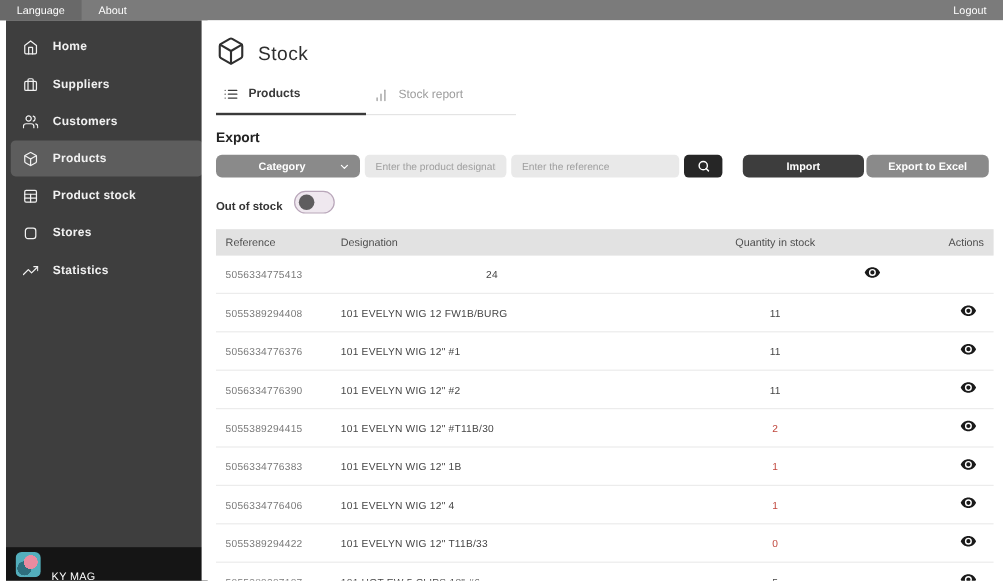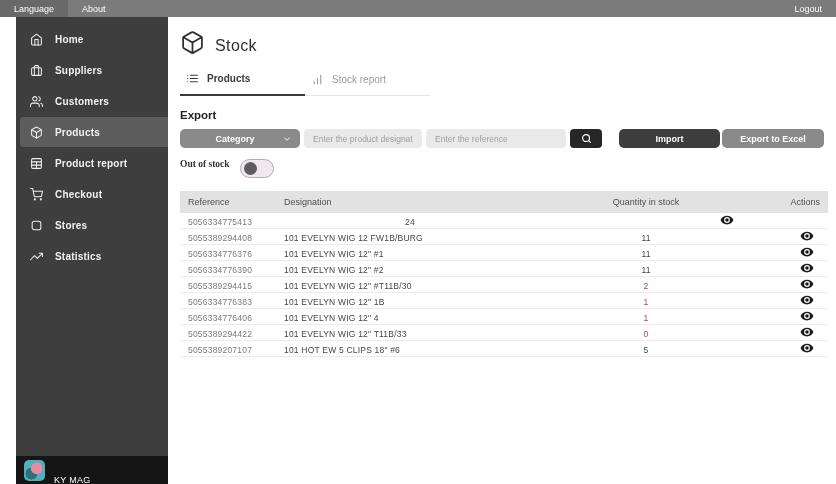--- a/index.html
+++ b/index.html
@@ -7,21 +7,21 @@
   body { font-family:"Liberation Sans", sans-serif; background:#fff; }
   .screen { position:relative; width:836px; height:484px; }
 
   
   .topbar { display:flex; align-items:stretch; height:17px; background:#7b7b7b; color:#fff; font-size:9px; }
   .topbar .menu-item { display:flex; align-items:center; padding:0 14px; cursor:pointer; }
   .topbar .menu-item.shaded { background:rgba(0,0,0,0.14); }
   .topbar .spacer { flex:1; }
 
   
-  .sidebar { position:absolute; top:17px; left:16px; bottom:0; width:168px; background:#3e3e3e; display:flex; flex-direction:column; }
+  .sidebar { position:absolute; top:17px; left:5px; bottom:0; width:168px; background:#3e3e3e; display:flex; flex-direction:column; }
   .nav { padding:6px 2px 0 2px; }
   .nav-item { display:flex; align-items:center; gap:12px; height:30px; padding:0 10px; margin:1px 2px; border-radius:4px; color:#f1f1f1; font-size:10px; font-weight:600; letter-spacing:.2px; cursor:pointer; }
   .nav-item.active { background:#5d5d5d; }
   .nav-item svg { width:13px; height:13px; stroke:#f1f1f1; stroke-width:1.9; fill:none; stroke-linecap:round; stroke-linejoin:round; flex:none; }
   .user-strip { margin-top:auto; height:28px; background:#151515; display:flex; align-items:center; gap:9px; padding:0 8px; }
   .avatar { width:21px; height:21px; border-radius:5px; background:radial-gradient(circle at 60% 40%, #e98ba0 0 32%, transparent 33%), radial-gradient(circle at 35% 65%, #2e6f7e 0 30%, transparent 31%), #53aebc; flex:none; }
   .user-name { color:#fff; font-size:9px; font-weight:400; letter-spacing:.3px;margin-top:19px; }
 
   
   .main { position:absolute; top:17px; left:168px; right:0; bottom:0; background:#fff; padding:13px 8px 0 12px; }
@@ -42,33 +42,33 @@
   .category-btn svg { width:10px; height:10px; stroke:#fff; stroke-width:2.4; fill:none; stroke-linecap:round; stroke-linejoin:round; }
   .txt-input { height:19px; border:none; background:#e9e9e9; border-radius:4px; padding:0 9px; font-size:8.5px; color:#555; font-family:inherit; margin-left:4px; }
   .txt-input::placeholder { color:#9e9e9e; }
   .input-designation { width:118px; }
   .input-reference { width:140px; }
   .search-btn { width:32px; background:#262626; margin-left:4px; display:flex; align-items:center; justify-content:center; border-radius:4px; }
   .search-btn svg { width:11px; height:11px; stroke:#fff; stroke-width:2.6; fill:none; stroke-linecap:round; }
   .import-btn { width:101px; background:#3d3d3d; margin-left:17px; font-weight:600; }
   .export-btn { width:102px; background:#8a8a8a; margin-left:2px; font-weight:600; }
 
-  .oos-row { display:flex; align-items:flex-start; gap:10px; margin-top:11px;font-family:Liberation Serif, serif; }
+  .oos-row { display:flex; align-items:flex-end; gap:10px; margin-top:11px; }
   .oos-label { font-size:9.5px; font-weight:700; color:#333; }
   .toggle { width:34px; height:19px; border-radius:10px; background:#efe8ef; border:1px solid #b9a7ba; position:relative; cursor:pointer; }
   .toggle .knob { position:absolute; top:2px; left:3px; width:13px; height:13px; border-radius:50%; background:#5e5d5e; }
 
   
   .table { margin-top:13px; width:648px; }
   .t-head, .t-row { display:grid; grid-template-columns:96px 268px 204px 80px; align-items:center; }
   .t-head { background:#e2e2e2; height:22px; font-size:9px; color:#4f4f4f; }
   .t-head span { padding:0 8px; }
   .col-qty { text-align:center; }
   .col-actions { text-align:right; }
-  .t-row { height:16px; border-bottom:1px solid #ececec; font-size:8.5px; letter-spacing:.2px; }
+  .t-row { height:32px; border-bottom:1px solid #ececec; font-size:8.5px; letter-spacing:.2px; }
   .t-row span { padding:0 8px; }
   .cell-ref { color:#7a7a7a; }
   .cell-des { color:#454545; }
   .cell-qty { text-align:center; color:#454545; }
   .t-row.low .cell-qty { color:var(--low-color,#c0473d); }
   .cell-actions { text-align:right; }
   .eye-btn { background:none; border:none; cursor:pointer; padding:0 6px 0 0; }
   .eye-btn svg { width:14px; height:14px; fill:#1a1a1a; }
 </style>
 </head>
@@ -116,29 +116,21 @@
           </svg>
         <span>Products</span>
       </div>
       <div class="nav-item">
         <svg viewBox="0 0 24 24">
             <rect x="3" y="3" width="18" height="18" rx="2"></rect>
             <line x1="3" y1="9" x2="21" y2="9"></line>
             <line x1="3" y1="15" x2="21" y2="15"></line>
             <line x1="12" y1="9" x2="12" y2="21"></line>
           </svg>
-        <span>Product report</span>
-      </div>
-      <div class="nav-item">
-        <svg viewBox="0 0 24 24">
-            <circle cx="9" cy="21" r="1"></circle>
-            <circle cx="20" cy="21" r="1"></circle>
-            <path d="M1 1h4l2.68 13.39a2 2 0 0 0 2 1.61h9.72a2 2 0 0 0 2-1.61L23 6H6"></path>
-          </svg>
-        <span>Checkout</span>
+        <span>Product stock</span>
       </div>
       <div class="nav-item">
         <svg viewBox="0 0 24 24">
             <rect x="4" y="4" width="16" height="16" rx="4"></rect>
           </svg>
         <span>Stores</span>
       </div>
       <div class="nav-item">
         <svg viewBox="0 0 24 24">
             <polyline points="23 6 13.5 15.5 8.5 10.5 1 18"></polyline>

